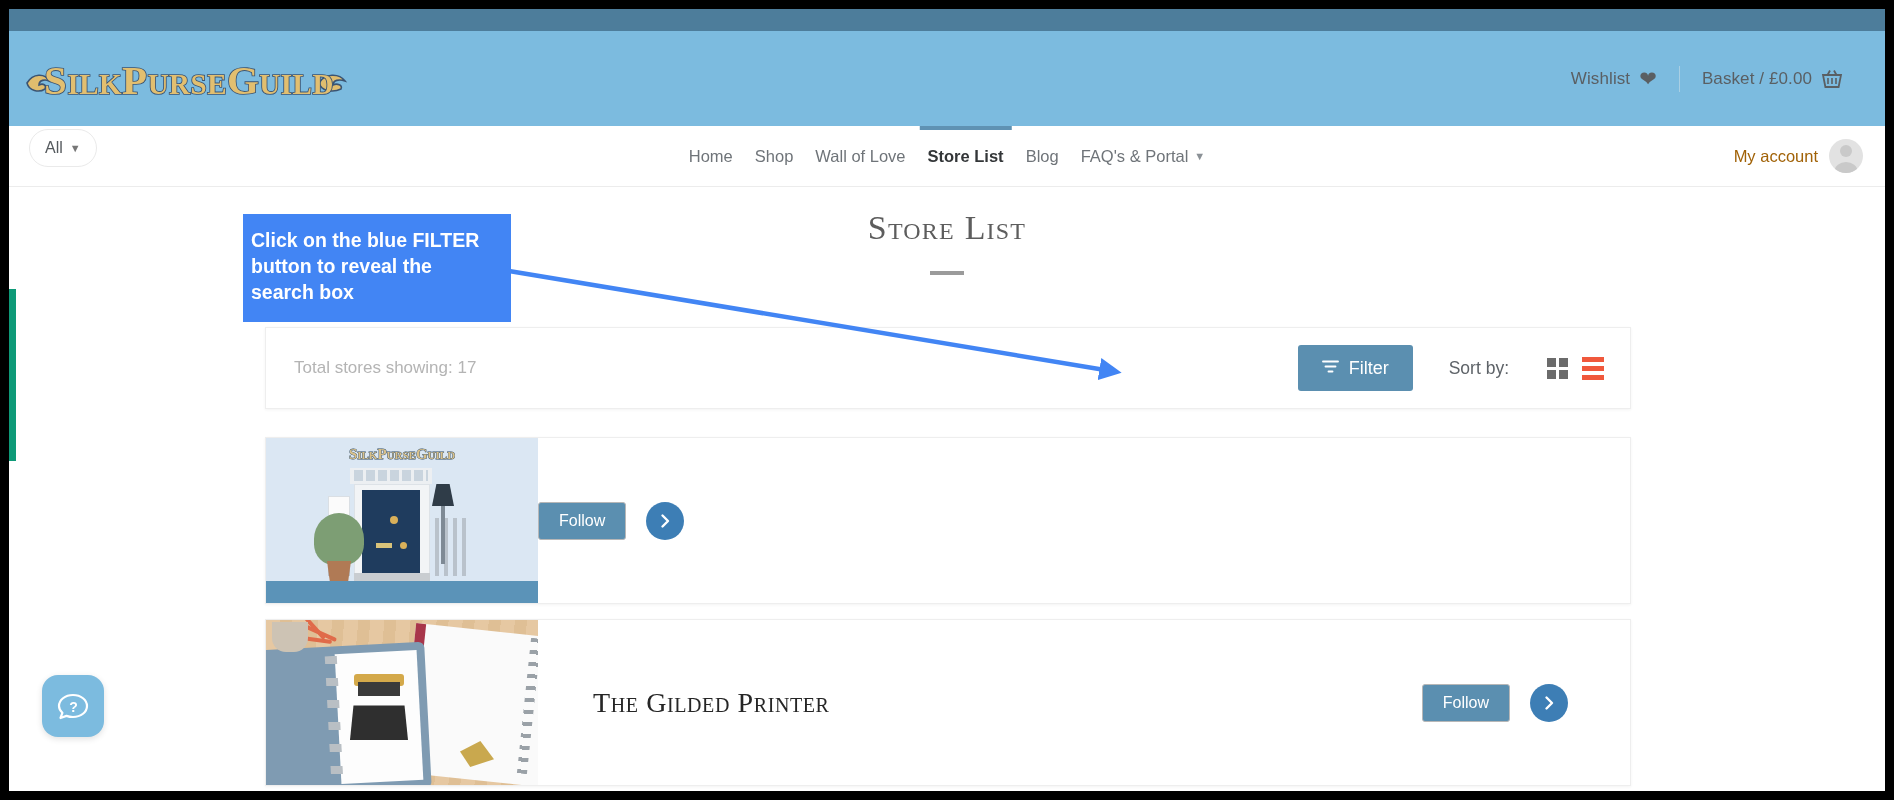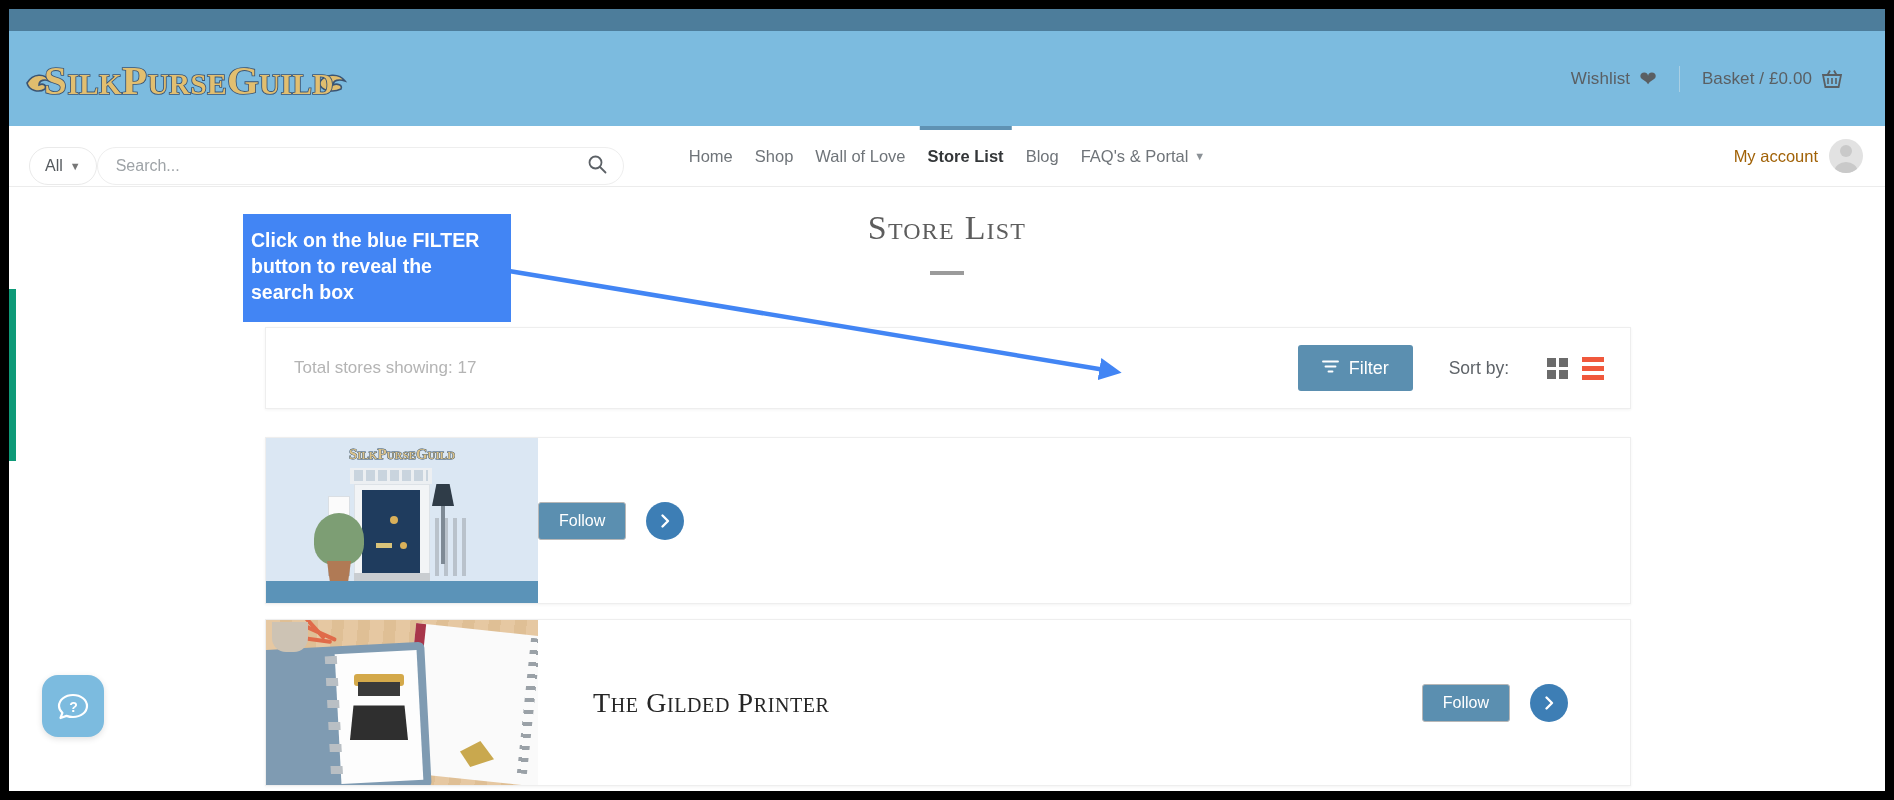--- a/index.html
+++ b/index.html
@@ -79,23 +79,24 @@
   
   .navbar {
     position: absolute;
     left: 0; top: 117px;
     width: 100%; height: 60px;
     background: #ffffff;
     border-bottom: 1px solid #ececec;
   }
   .search-wrap {
     position: absolute;
-    left: 20px; top: 21px;
+    left: 20px; top: 3px;
     display: flex;
     align-items: flex-end;
+    gap: 6px;
   }
   .all-pill {
     display: flex;
     align-items: center;
     gap: 7px;
     height: 36px;
     padding: 0 15px;
     border: 1px solid #eaeaea;
     border-radius: 20px;
     background: #fff;
@@ -487,29 +488,20 @@
       </div>
     </div>
 
     <div class="navbar">
 
       <div class="search-wrap">
         <div class="all-pill">
           <span>All</span>
           <span class="chev">▼</span>
         </div>
-        <div class="search-field">
-          <span class="ph">Search...</span>
-          <span class="mag">
-            <svg width="20" height="20" viewBox="0 0 20 20">
-              <circle cx="8.5" cy="8.5" r="6" fill="none" stroke="#5c6166" stroke-width="1.8"></circle>
-              <path d="M13 13 L18.5 18.5" stroke="#5c6166" stroke-width="1.8" stroke-linecap="round"></path>
-            </svg>
-          </span>
-        </div>
       </div>
 
       <div class="mainnav">
         <div class="nav-item">
           <span>Home</span>
         </div>
         <div class="nav-item">
           <span>Shop</span>
         </div>
         <div class="nav-item">

